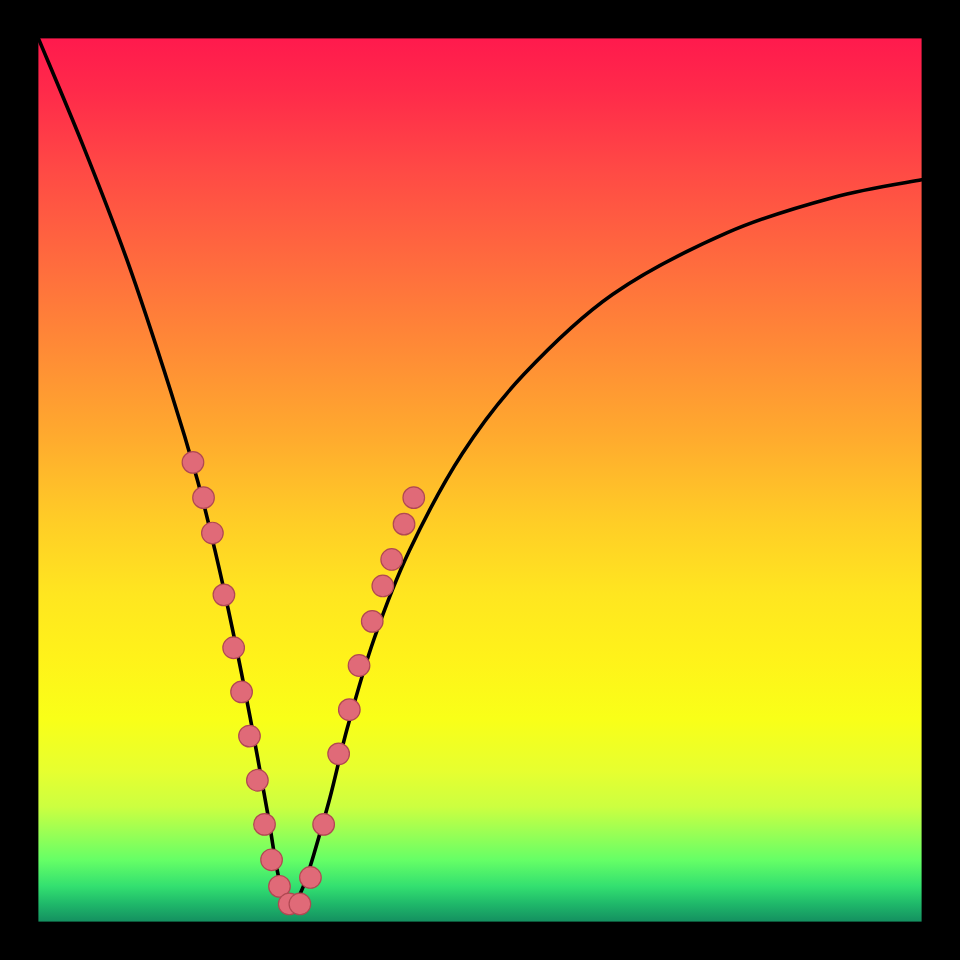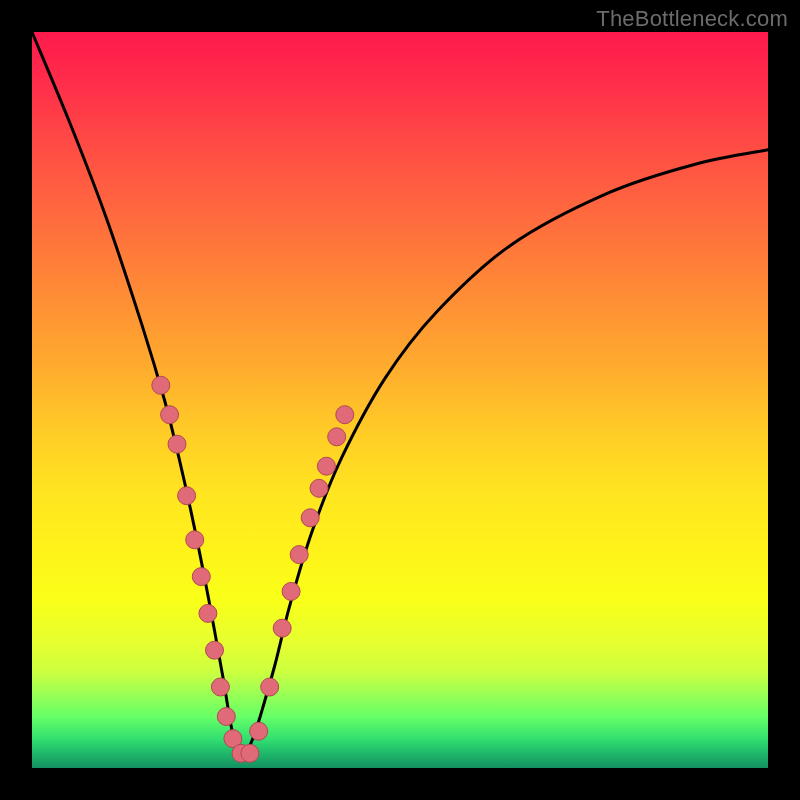--- a/index.html
+++ b/index.html
@@ -61,21 +61,20 @@
     top: 0;
     width: 736px;
     height: 736px;
     overflow: visible;
   }
 </style>
 </head>
 <body>
 
 <div class="frame">
-  <div class="watermark">TheBottleneck.com</div>
 
   <div class="plot">
     <svg class="curve" viewBox="0 0 736 736" preserveAspectRatio="none">
       <path id="curve-path" fill="none" stroke="#000000" stroke-width="3" stroke-linecap="round" stroke-linejoin="round" d="M 0.0 0.0 C 6.1 14.7, 24.5 57.7, 36.8 88.3 C 49.1 119.0, 61.3 149.7, 73.6 184.0 C 85.9 218.3, 100.6 263.7, 110.4 294.4 C 120.2 325.1, 126.3 345.9, 132.5 368.0 C 138.6 390.1, 142.3 406.0, 147.2 426.9 C 152.1 447.7, 157.0 469.8, 161.9 493.1 C 166.8 516.4, 171.7 541.0, 176.6 566.7 C 181.5 592.5, 187.7 626.8, 191.4 647.7 C 195.0 668.5, 196.3 679.6, 198.7 691.8 C 201.2 704.1, 203.6 716.4, 206.1 721.3 C 208.5 726.2, 211.0 723.7, 213.4 721.3 C 215.9 718.8, 218.3 712.7, 220.8 706.6 C 223.3 700.4, 224.5 696.7, 228.2 684.5 C 231.8 672.2, 238.0 651.4, 242.9 633.0 C 247.8 614.6, 251.5 596.2, 257.6 574.1 C 263.7 552.0, 271.1 525.0, 279.7 500.5 C 288.3 475.9, 296.9 452.6, 309.1 426.9 C 321.4 401.1, 337.3 370.5, 353.3 345.9 C 369.2 321.4, 383.9 301.8, 404.8 279.7 C 425.7 257.6, 450.2 233.1, 478.4 213.4 C 506.6 193.8, 543.4 175.4, 574.1 161.9 C 604.7 148.4, 635.4 139.8, 662.4 132.5 C 689.4 125.1, 723.7 120.2, 736.0 117.8"></path>
       <g id="markers-group">
           <circle cx="128.8" cy="353.3" r="9" fill="#e06a78" stroke="#b04852" stroke-width="1"></circle>
           <circle cx="137.6" cy="382.7" r="9" fill="#e06a78" stroke="#b04852" stroke-width="1"></circle>
           <circle cx="145.0" cy="412.2" r="9" fill="#e06a78" stroke="#b04852" stroke-width="1"></circle>
           <circle cx="154.6" cy="463.7" r="9" fill="#e06a78" stroke="#b04852" stroke-width="1"></circle>
           <circle cx="162.7" cy="507.8" r="9" fill="#e06a78" stroke="#b04852" stroke-width="1"></circle>

